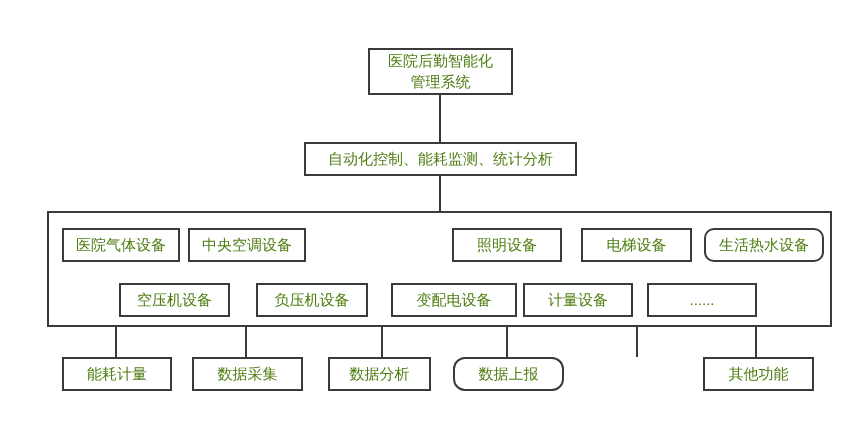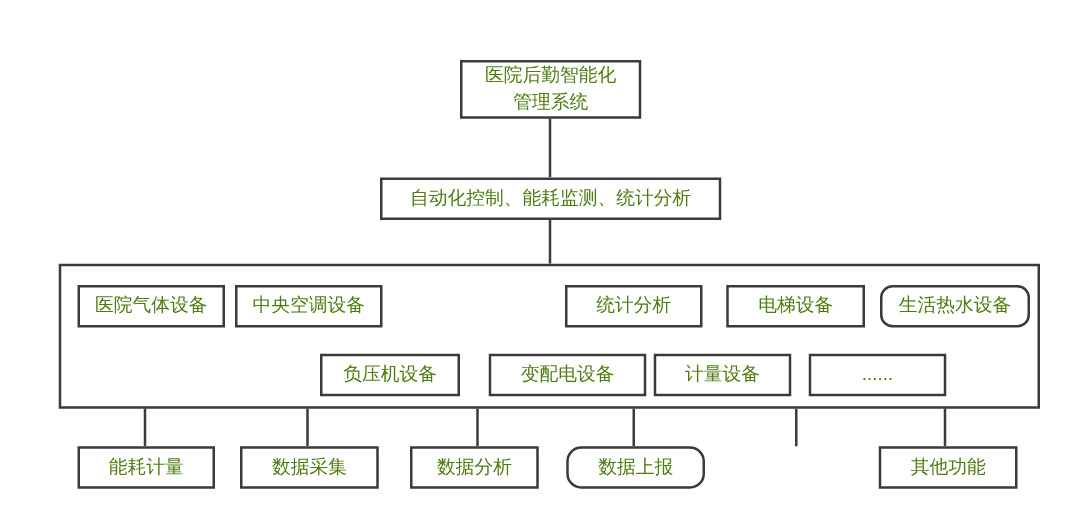--- a/index.html
+++ b/index.html
@@ -92,24 +92,25 @@
   <div class="box pos-root">医院后勤智能化
 管理系统</div>
   <div class="vline line-root-ctrl"></div>
 
   <div class="box pos-control">自动化控制、能耗监测、统计分析</div>
   <div class="vline line-ctrl-group"></div>
 
   <div class="group pos-group">
     <div class="box pos-gas">医院气体设备</div>
     <div class="box pos-ac">中央空调设备</div>
-    <div class="box pos-lighting">统计分析</div>
+    <div class="box pos-lighting">照明设备</div>
     <div class="box pos-elevator">电梯设备</div>
     <div class="box pos-hotwater">生活热水设备</div>
 
+    <div class="box pos-aircomp">空压机设备</div>
     <div class="box pos-negpress">负压机设备</div>
     <div class="box pos-powerdist">变配电设备</div>
     <div class="box pos-metering">计量设备</div>
     <div class="box pos-ellipsis">......</div>
   </div>
 
   <div class="vline line-f1"></div>
   <div class="vline line-f2"></div>
   <div class="vline line-f3"></div>
   <div class="vline line-f4"></div>

